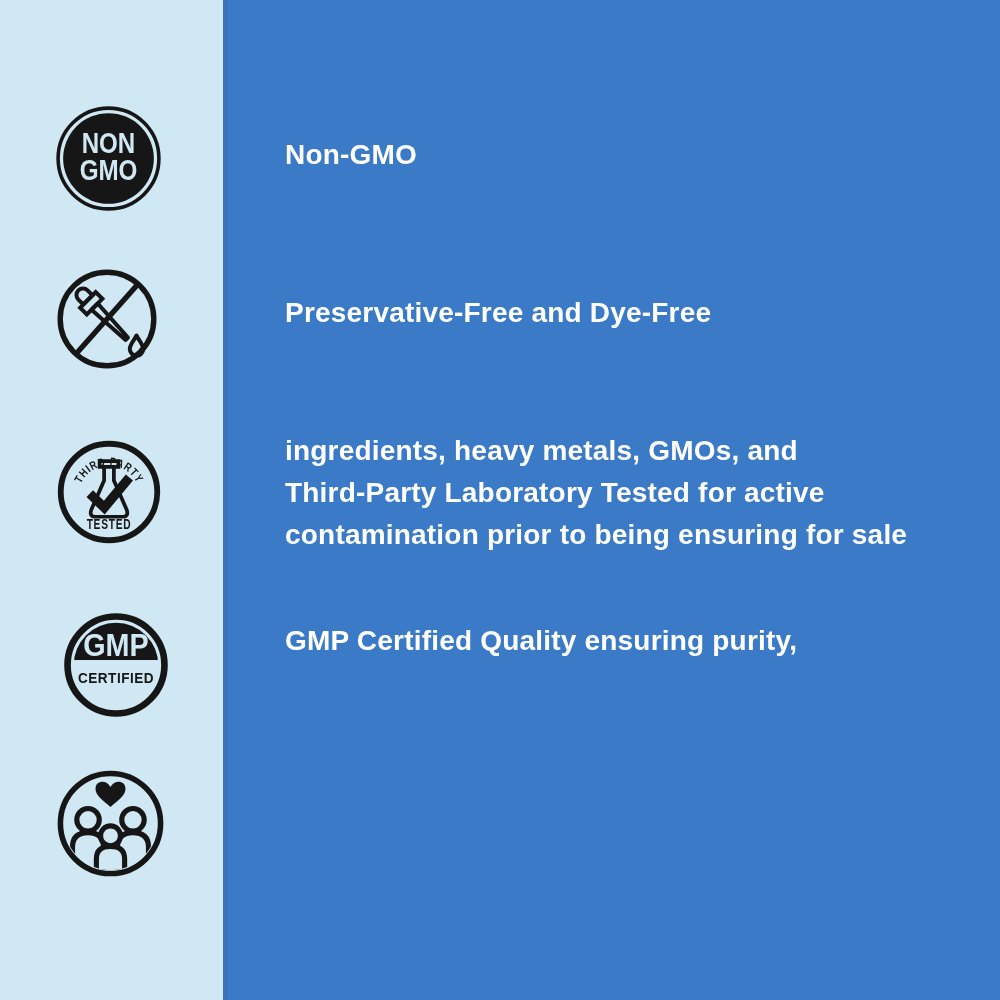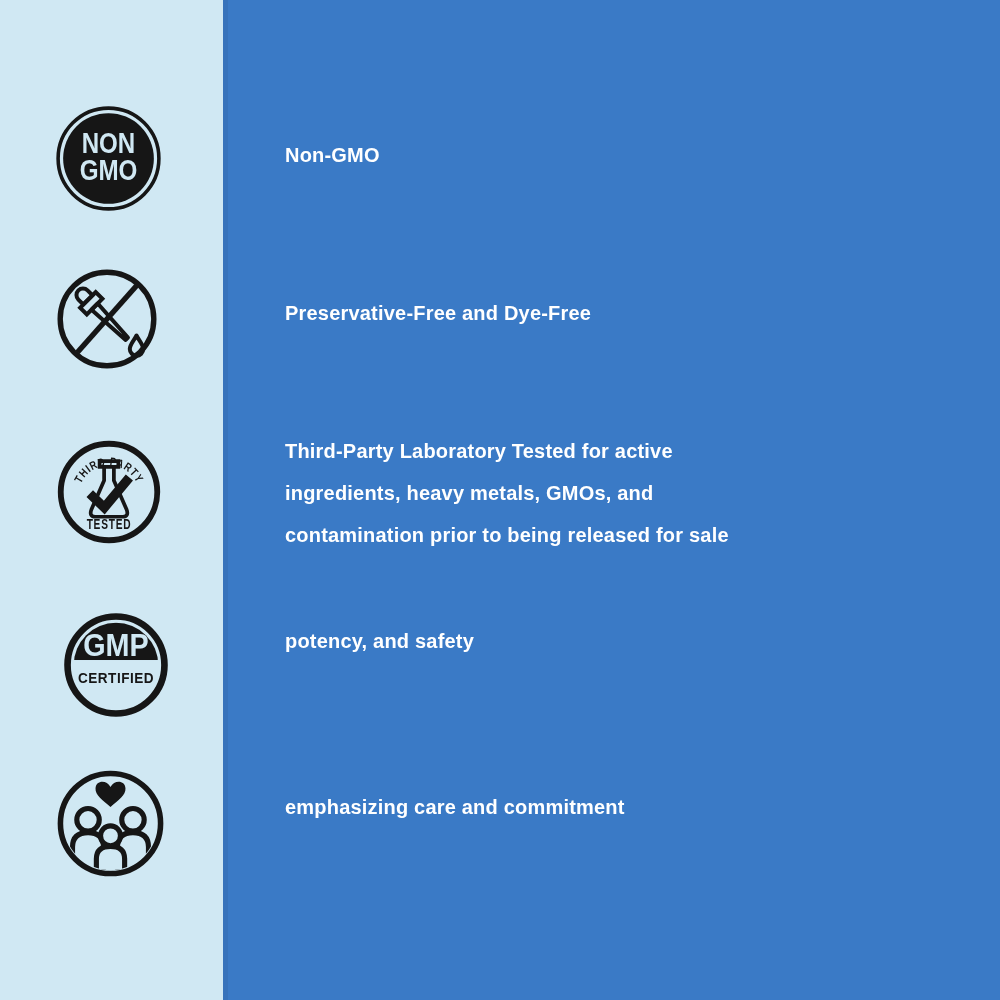--- a/index.html
+++ b/index.html
@@ -17,21 +17,21 @@
   .blue-panel{
     position:absolute;left:223px;top:0;width:777px;height:1000px;
     background:var(--bg-blue);
     box-shadow:inset 5px 0 0 rgba(0,0,0,0.05);
   }
   .benefit-icon{position:absolute;text-align:center;}
   .benefit-icon svg{width:100%;height:100%;display:block;}
   .benefit-text{
     position:absolute;left:285px;width:660px;
     color:var(--text);
-    font-size:20px;line-height:42px;font-weight:600;letter-spacing:0.2px;
+    font-size:28px;line-height:42px;font-weight:600;letter-spacing:0.2px;
   }
   
   .s{fill:none;stroke:var(--ink);}
   .f{fill:var(--ink);stroke:none;}
   .bs{fill:var(--bg-light);stroke:var(--ink);}
   .badge-text{
     font-family:"Liberation Sans",sans-serif;font-weight:700;
     fill:var(--ink);
   }
   .badge-text.on-dark{fill:var(--bg-light);}
@@ -78,52 +78,51 @@
     </text>
     <g>
       <path class="s" stroke-width="3.6" d="M41,20.2 h18 v5.6 h-18 Z"></path>
       <path class="s" stroke-width="3.6" stroke-linejoin="round" d="M45.3,25.8 V39 L33.2,66.5 Q30.4,73.8 37.2,73.8 H62.8 Q69.6,73.8 66.8,66.5 L54.7,39 V25.8"></path>
     </g>
     <path class="s" stroke-width="9" d="M31.5,51.5 L45.5,65 L69.6,36"></path>
     <text class="badge-text" x="50" y="85.8" text-anchor="middle" font-size="13.5" letter-spacing="1" textLength="43" lengthAdjust="spacingAndGlyphs">TESTED</text>
   </svg>
 </div>
 <div class="benefit-text" style="top:430px">
+  <div>ingredients, heavy metals, GMOs, and</div>
   <div>Third-Party Laboratory Tested for active</div>
-  <div>ingredients, heavy metals, GMOs, and</div>
-  <div>contamination prior to being released for sale</div>
+  <div>contamination prior to being ensuring for sale</div>
 </div>
 
 <div class="benefit-icon" style="left:64px;top:613px;width:104px;height:104px">
   <svg viewBox="0 0 100 100">
     <circle class="s" cx="50" cy="50" r="46.6" stroke-width="6.4"></circle>
     <clipPath id="gmp-clip">
         <circle cx="50" cy="50" r="40.6"></circle>
       </clipPath>
     <rect class="f" x="9" y="9" width="82" height="36.2" clip-path="url(#gmp-clip)"></rect>
     <text class="badge-text on-dark" x="50" y="41.5" text-anchor="middle" font-size="30" textLength="63" lengthAdjust="spacingAndGlyphs">GMP</text>
     <text class="badge-text" x="50" y="67.5" text-anchor="middle" font-size="14.2" letter-spacing="0.5" textLength="73" lengthAdjust="spacingAndGlyphs">CERTIFIED</text>
   </svg>
 </div>
 <div class="benefit-text" style="top:620px">
-  <div>potency, and safety</div>
+  <div>GMP Certified Quality ensuring purity,</div>
 </div>
 
 <div class="benefit-icon" style="left:57px;top:770px;width:107px;height:107px">
   <svg viewBox="0 0 100 100">
     <circle class="s" cx="50" cy="50" r="46.8" stroke-width="5.2"></circle>
     <clipPath id="fam-clip">
         <circle cx="50" cy="50" r="43.6"></circle>
       </clipPath>
     <g clip-path="url(#fam-clip)" stroke-width="4.8">
       <path class="bs" d="M14.5,95 L14.5,72 Q14.5,58.5 29,58.5 Q43.5,58.5 43.5,72 L43.5,95"></path>
       <circle class="bs" cx="29" cy="46.5" r="10.5"></circle>
       <path class="bs" d="M56.5,95 L56.5,72 Q56.5,58.5 71,58.5 Q85.5,58.5 85.5,72 L85.5,95"></path>
       <circle class="bs" cx="71" cy="46.5" r="10.5"></circle>
       <path class="bs" d="M36.8,97 L36.8,83 Q36.8,71.5 50,71.5 Q63.2,71.5 63.2,83 L63.2,97"></path>
       <circle class="bs" cx="50" cy="61.5" r="9.3"></circle>
     </g>
     <path class="f" d="M50,16 C46.5,9 36.5,9.5 36,17 C35.5,23.5 43,28.5 50,34.5 C57,28.5 64.5,23.5 64,17 C63.5,9.5 53.5,9 50,16 Z"></path>
   </svg>
 </div>
 <div class="benefit-text" style="top:786px">
-  <div>emphasizing care and commitment</div>
 </div>
 
 </body></html>

